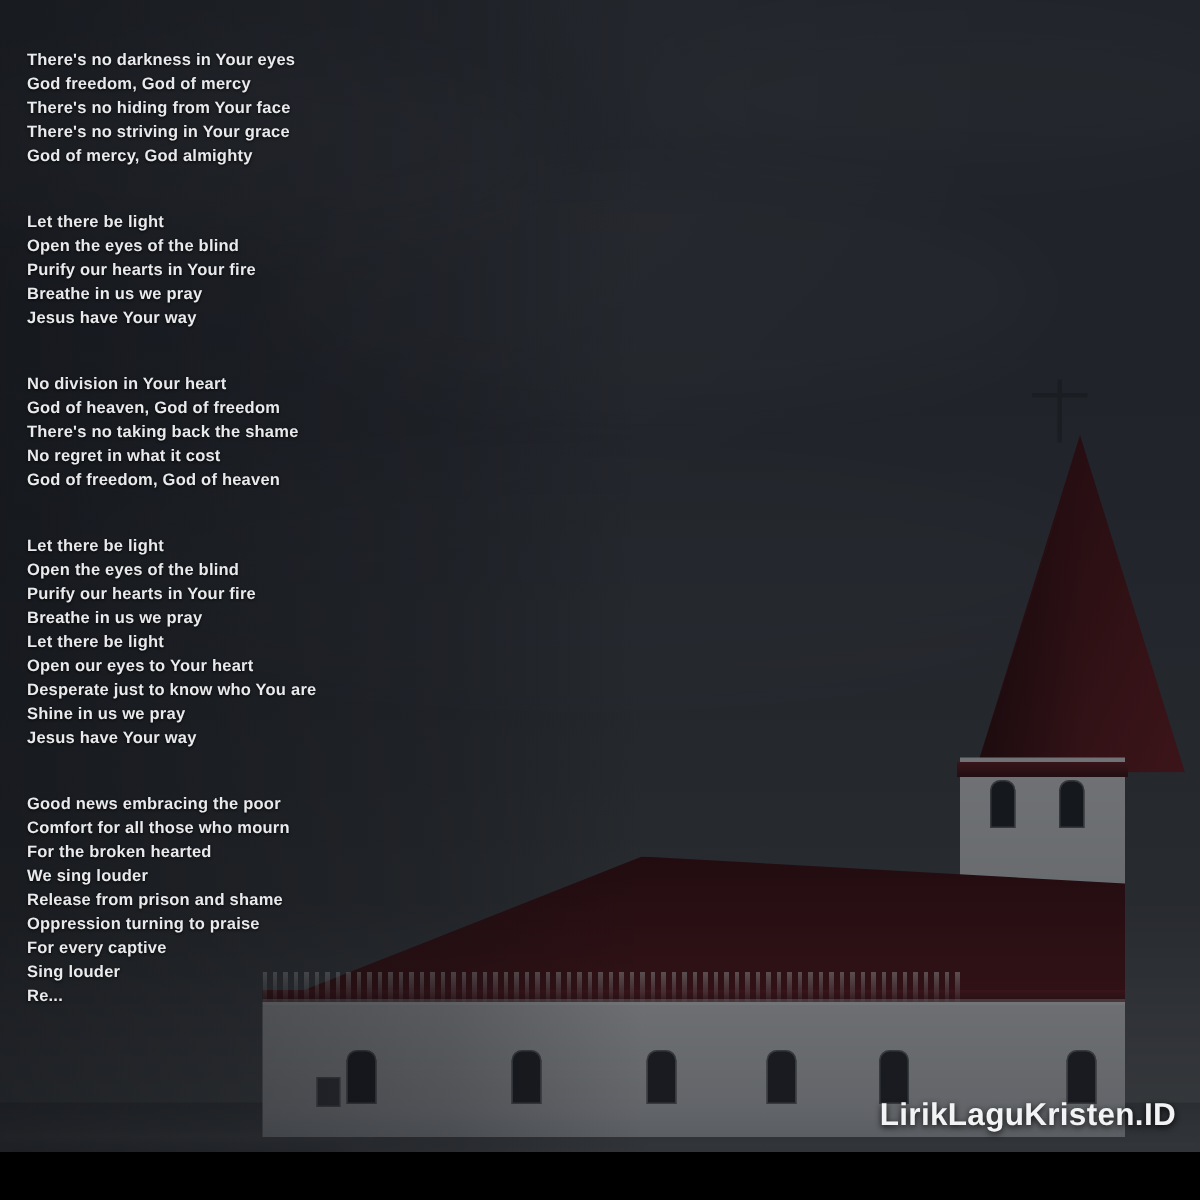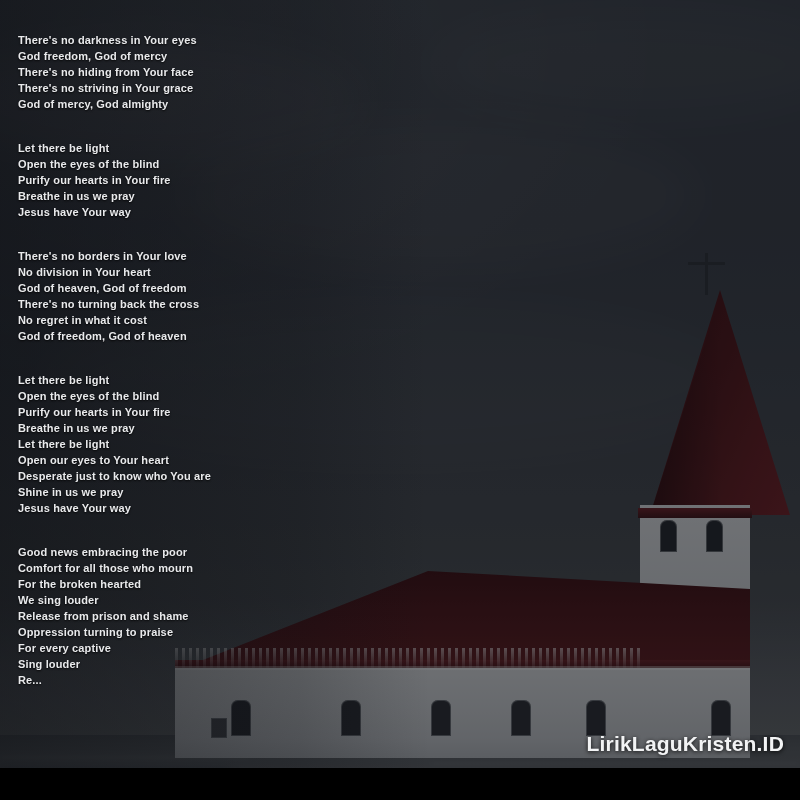--- a/index.html
+++ b/index.html
@@ -281,24 +281,23 @@
         <div class="line">God of mercy, God almighty</div>
       </div>
       <div class="stanza">
         <div class="line">Let there be light</div>
         <div class="line">Open the eyes of the blind</div>
         <div class="line">Purify our hearts in Your fire</div>
         <div class="line">Breathe in us we pray</div>
         <div class="line">Jesus have Your way</div>
       </div>
       <div class="stanza">
-        <div class="line">There's no borders in Your love</div>
         <div class="line">No division in Your heart</div>
         <div class="line">God of heaven, God of freedom</div>
-        <div class="line">There's no turning back the cross</div>
+        <div class="line">There's no taking back the shame</div>
         <div class="line">No regret in what it cost</div>
         <div class="line">God of freedom, God of heaven</div>
       </div>
       <div class="stanza">
         <div class="line">Let there be light</div>
         <div class="line">Open the eyes of the blind</div>
         <div class="line">Purify our hearts in Your fire</div>
         <div class="line">Breathe in us we pray</div>
         <div class="line">Let there be light</div>
         <div class="line">Open our eyes to Your heart</div>

